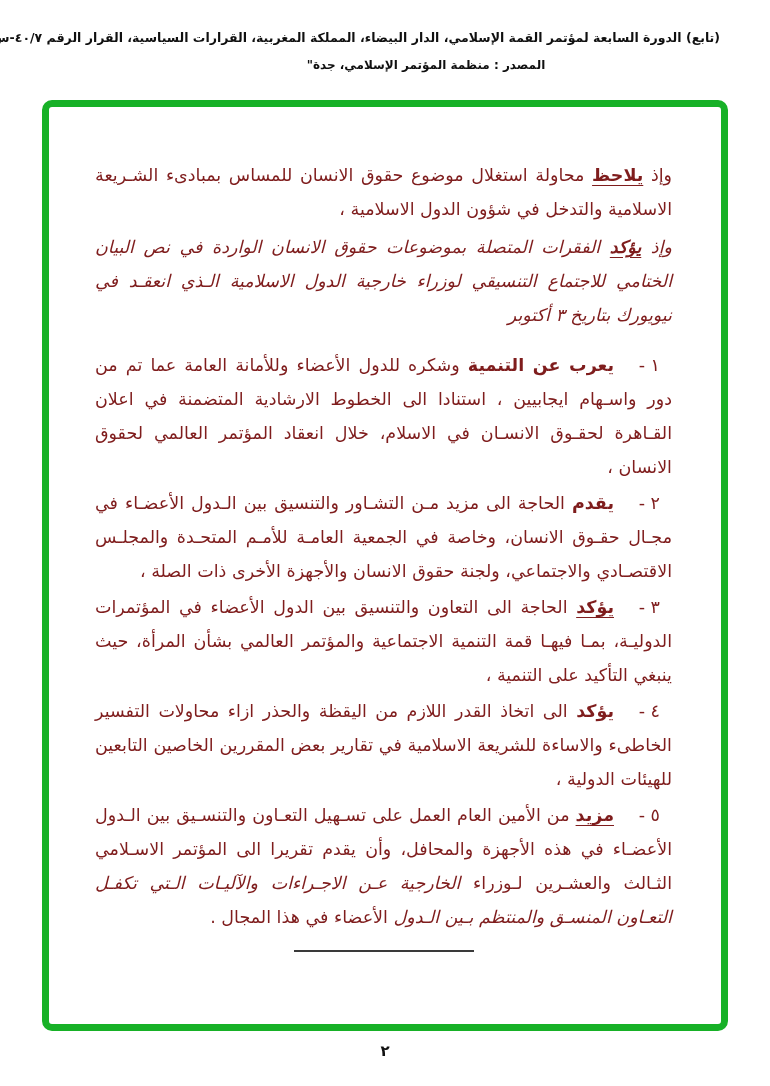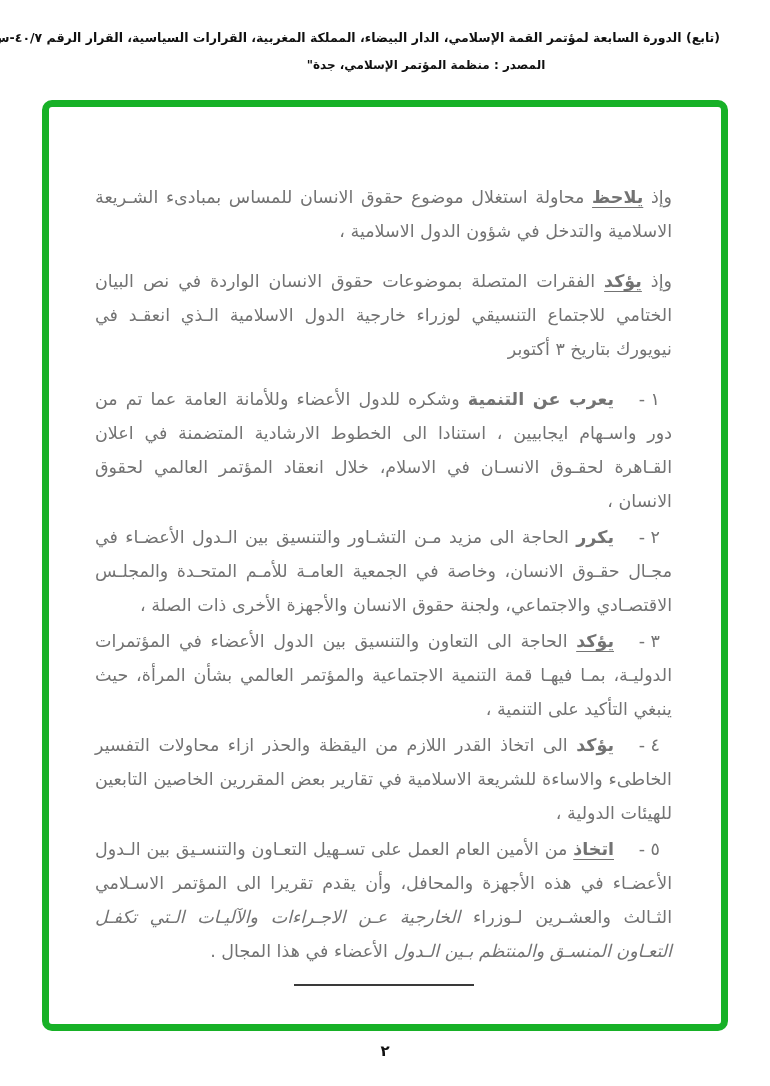--- a/index.html
+++ b/index.html
@@ -20,26 +20,26 @@
     font-size:12px;font-weight:bold;color:#101010;
   }
   
   .frame{
     position:absolute;left:42px;top:100px;width:686px;height:931px;
     box-sizing:border-box;border:7px solid #17b127;border-radius:10px;
     background:transparent;
   }
   
   .content{
-    position:absolute;top:180px;right:98px;left:95px;
+    position:absolute;top:158px;right:98px;left:95px;
     direction:rtl;text-align:justify;
-    font-size:17.5px;line-height:34px;color:#737373;
+    font-size:17.5px;line-height:34px;color:#7f1d1d;
   }
   .para{margin:0;}
-  .para.p2{margin-top:16px;}
+  .para.p2{margin-top:4px;font-style:italic;}
   .year-line{text-indent:270px;}
   .kw{font-weight:bold;}
   .kw.u{text-decoration:underline;text-underline-offset:4px;}
   .item{margin:2px 0 0 0;}
   .item.first{margin-top:16px;}
   .num{float:right;width:58px;box-sizing:border-box;padding-right:12px;}
   .it{font-style:italic;}
   .divider{
     width:180px;margin:16px auto 0 auto;height:0;
     border-top:2px solid #3a3a3a;
@@ -73,39 +73,39 @@
   </p>
 
   <div class="item first">
     <span class="num">١ -</span>
     <span class="kw">يعرب عن التنمية</span>
     <span>وشكره للدول الأعضاء وللأمانة العامة عما تم من دور واسـهام ايجابيين ، استنادا الى الخطوط الارشادية المتضمنة في اعلان القـاهرة لحقـوق الانسـان في الاسلام، خلال انعقاد المؤتمر العالمي لحقوق الانسان ،</span>
   </div>
 
   <div class="item">
     <span class="num">٢ -</span>
-    <span class="kw">يكرر</span>
+    <span class="kw">يقدم</span>
     <span>الحاجة الى مزيد مـن التشـاور والتنسيق بين الـدول الأعضـاء في مجـال حقـوق الانسان، وخاصة في الجمعية العامـة للأمـم المتحـدة والمجلـس الاقتصـادي والاجتماعي، ولجنة حقوق الانسان والأجهزة الأخرى ذات الصلة ،</span>
   </div>
 
   <div class="item">
     <span class="num">٣ -</span>
     <span class="kw u">يؤكد</span>
     <span>الحاجة الى التعاون والتنسيق بين الدول الأعضاء في المؤتمرات الدوليـة، بمـا فيهـا قمة التنمية الاجتماعية والمؤتمر العالمي بشأن المرأة، حيث ينبغي التأكيد على التنمية ،</span>
   </div>
 
   <div class="item">
     <span class="num">٤ -</span>
     <span class="kw">يؤكد</span>
     <span>الى اتخاذ القدر اللازم من اليقظة والحذر ازاء محاولات التفسير الخاطىء والاساءة للشريعة الاسلامية في تقارير بعض المقررين الخاصين التابعين للهيئات الدولية ،</span>
   </div>
 
   <div class="item">
     <span class="num">٥ -</span>
-    <span class="kw u">اتخاذ</span>
+    <span class="kw u">مزيد</span>
     <span>من الأمين العام العمل على تسـهيل التعـاون والتنسـيق بين الـدول الأعضـاء في هذه الأجهزة والمحافل، وأن يقدم تقريرا الى المؤتمر الاسـلامي الثـالث والعشـرين لـوزراء</span>
     <span class="it">الخارجية عـن الاجـراءات والآليـات الـتي تكفـل التعـاون المنسـق والمنتظم بـين الـدول</span>
     <span>الأعضاء في هذا المجال .</span>
   </div>
 
   <div class="divider"></div>
 </div>
 
 <div class="pagenum">٢</div>
 

